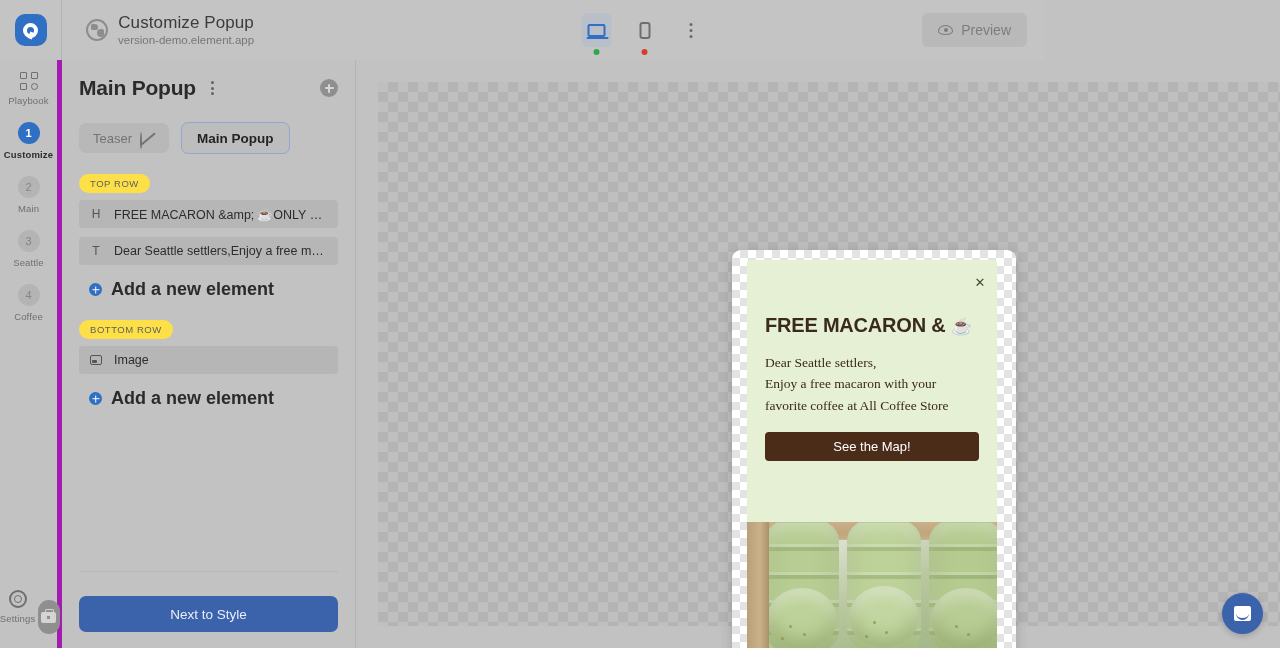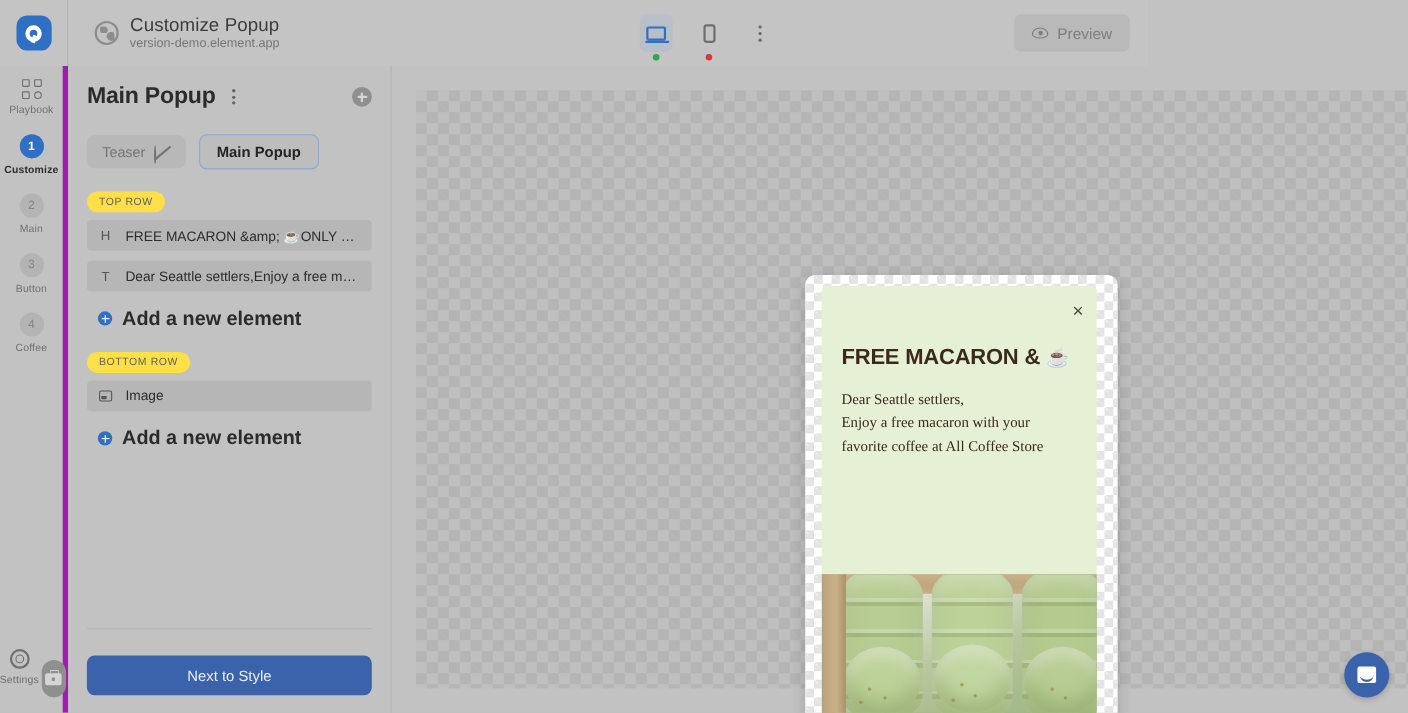--- a/index.html
+++ b/index.html
@@ -320,21 +320,21 @@
     <div class="rail-item current">
       <div class="step-circle on">1</div>
       <div class="rail-label">Customize</div>
     </div>
     <div class="rail-item">
       <div class="step-circle">2</div>
       <div class="rail-label">Main</div>
     </div>
     <div class="rail-item">
       <div class="step-circle">3</div>
-      <div class="rail-label">Button</div>
+      <div class="rail-label">Seattle</div>
     </div>
     <div class="rail-item">
       <div class="step-circle">4</div>
       <div class="rail-label">Coffee</div>
     </div>
 
     <div class="rail-bottom">
       <div class="rail-item" style="margin-bottom:0;">
         <div class="gear"></div>
         <div class="rail-label">Settings</div>
@@ -417,20 +417,21 @@
           <span>FREE MACARON &amp;</span>
           <span class="cup">☕</span><br>
         </div>
 
         <div class="pop-text">
           <span>Dear Seattle settlers,</span><br>
           <span>Enjoy a free macaron with your</span><br>
           <span>favorite coffee at All Coffee Store</span>
         </div>
 
+        <div class="pop-cta">See the Map!</div>
 
         <div class="pop-image">
           <div class="mac-board"></div>
           <div class="mac-col c1"></div>
           <div class="mac-col c2"></div>
           <div class="mac-col c3"></div>
           <div class="mac-front f1"></div>
           <div class="mac-front f2"></div>
           <div class="mac-front f3"></div>
           <span class="speck" style="left:42px;bottom:52px;"></span>

